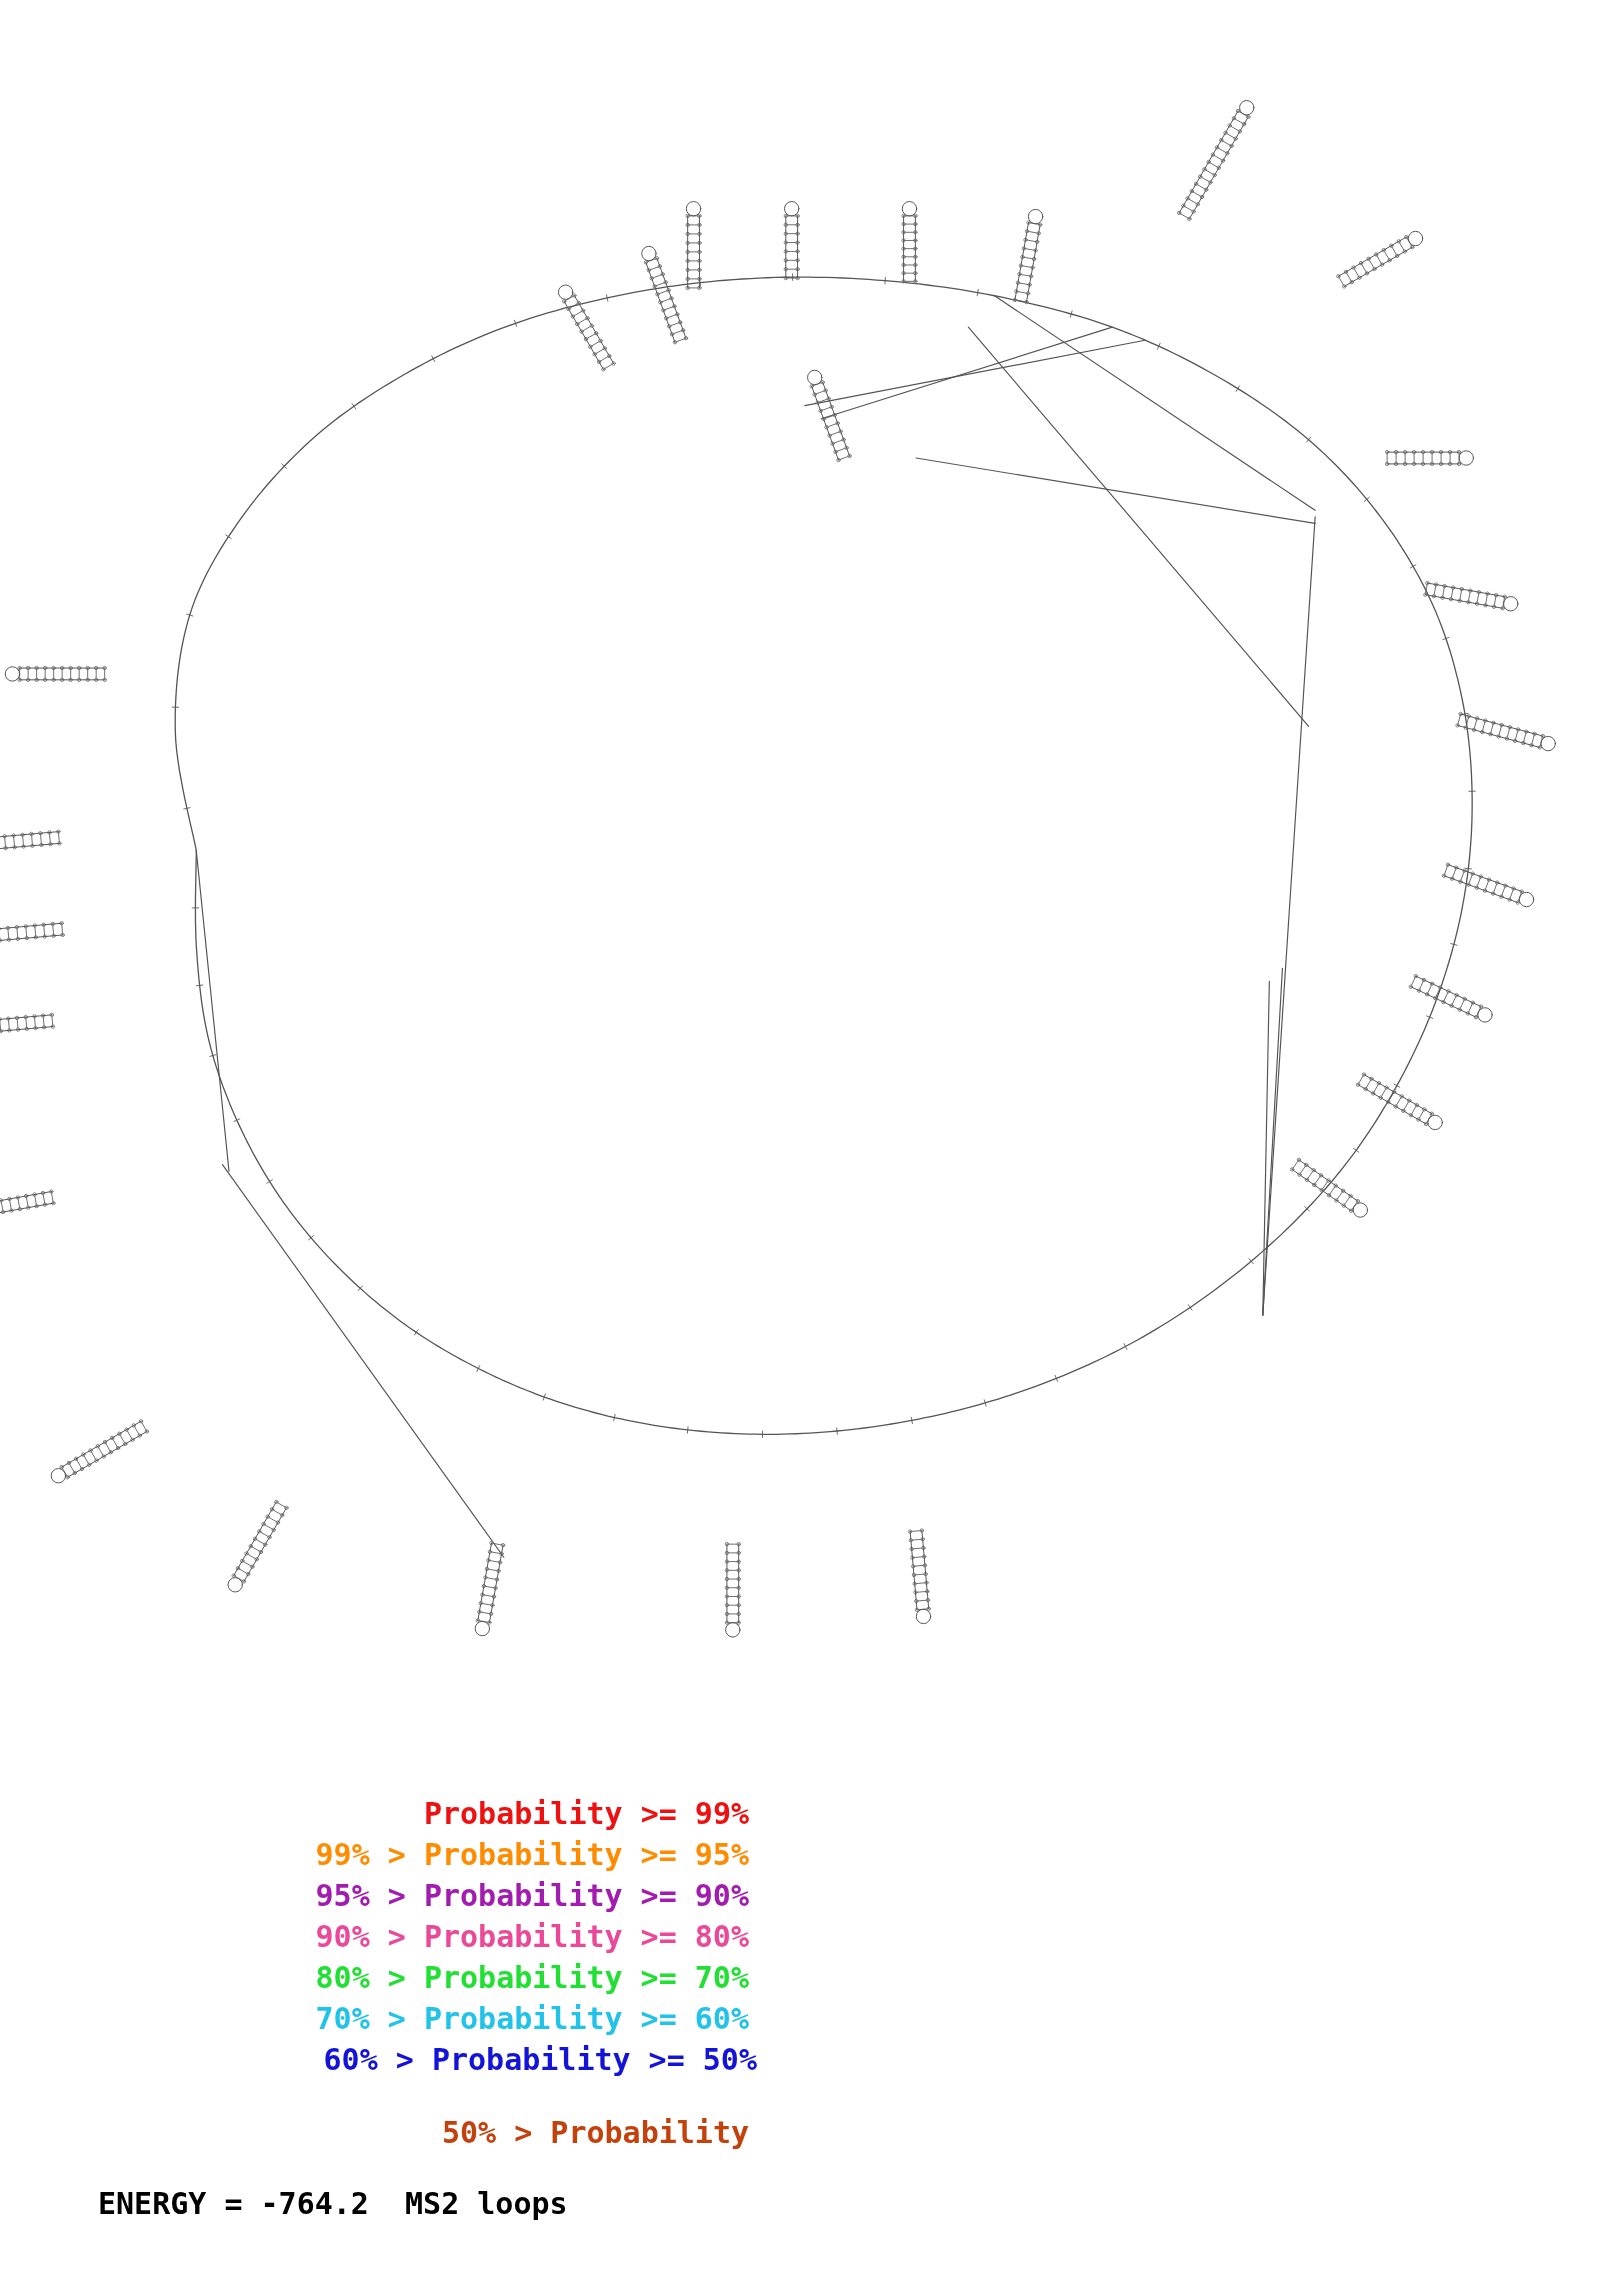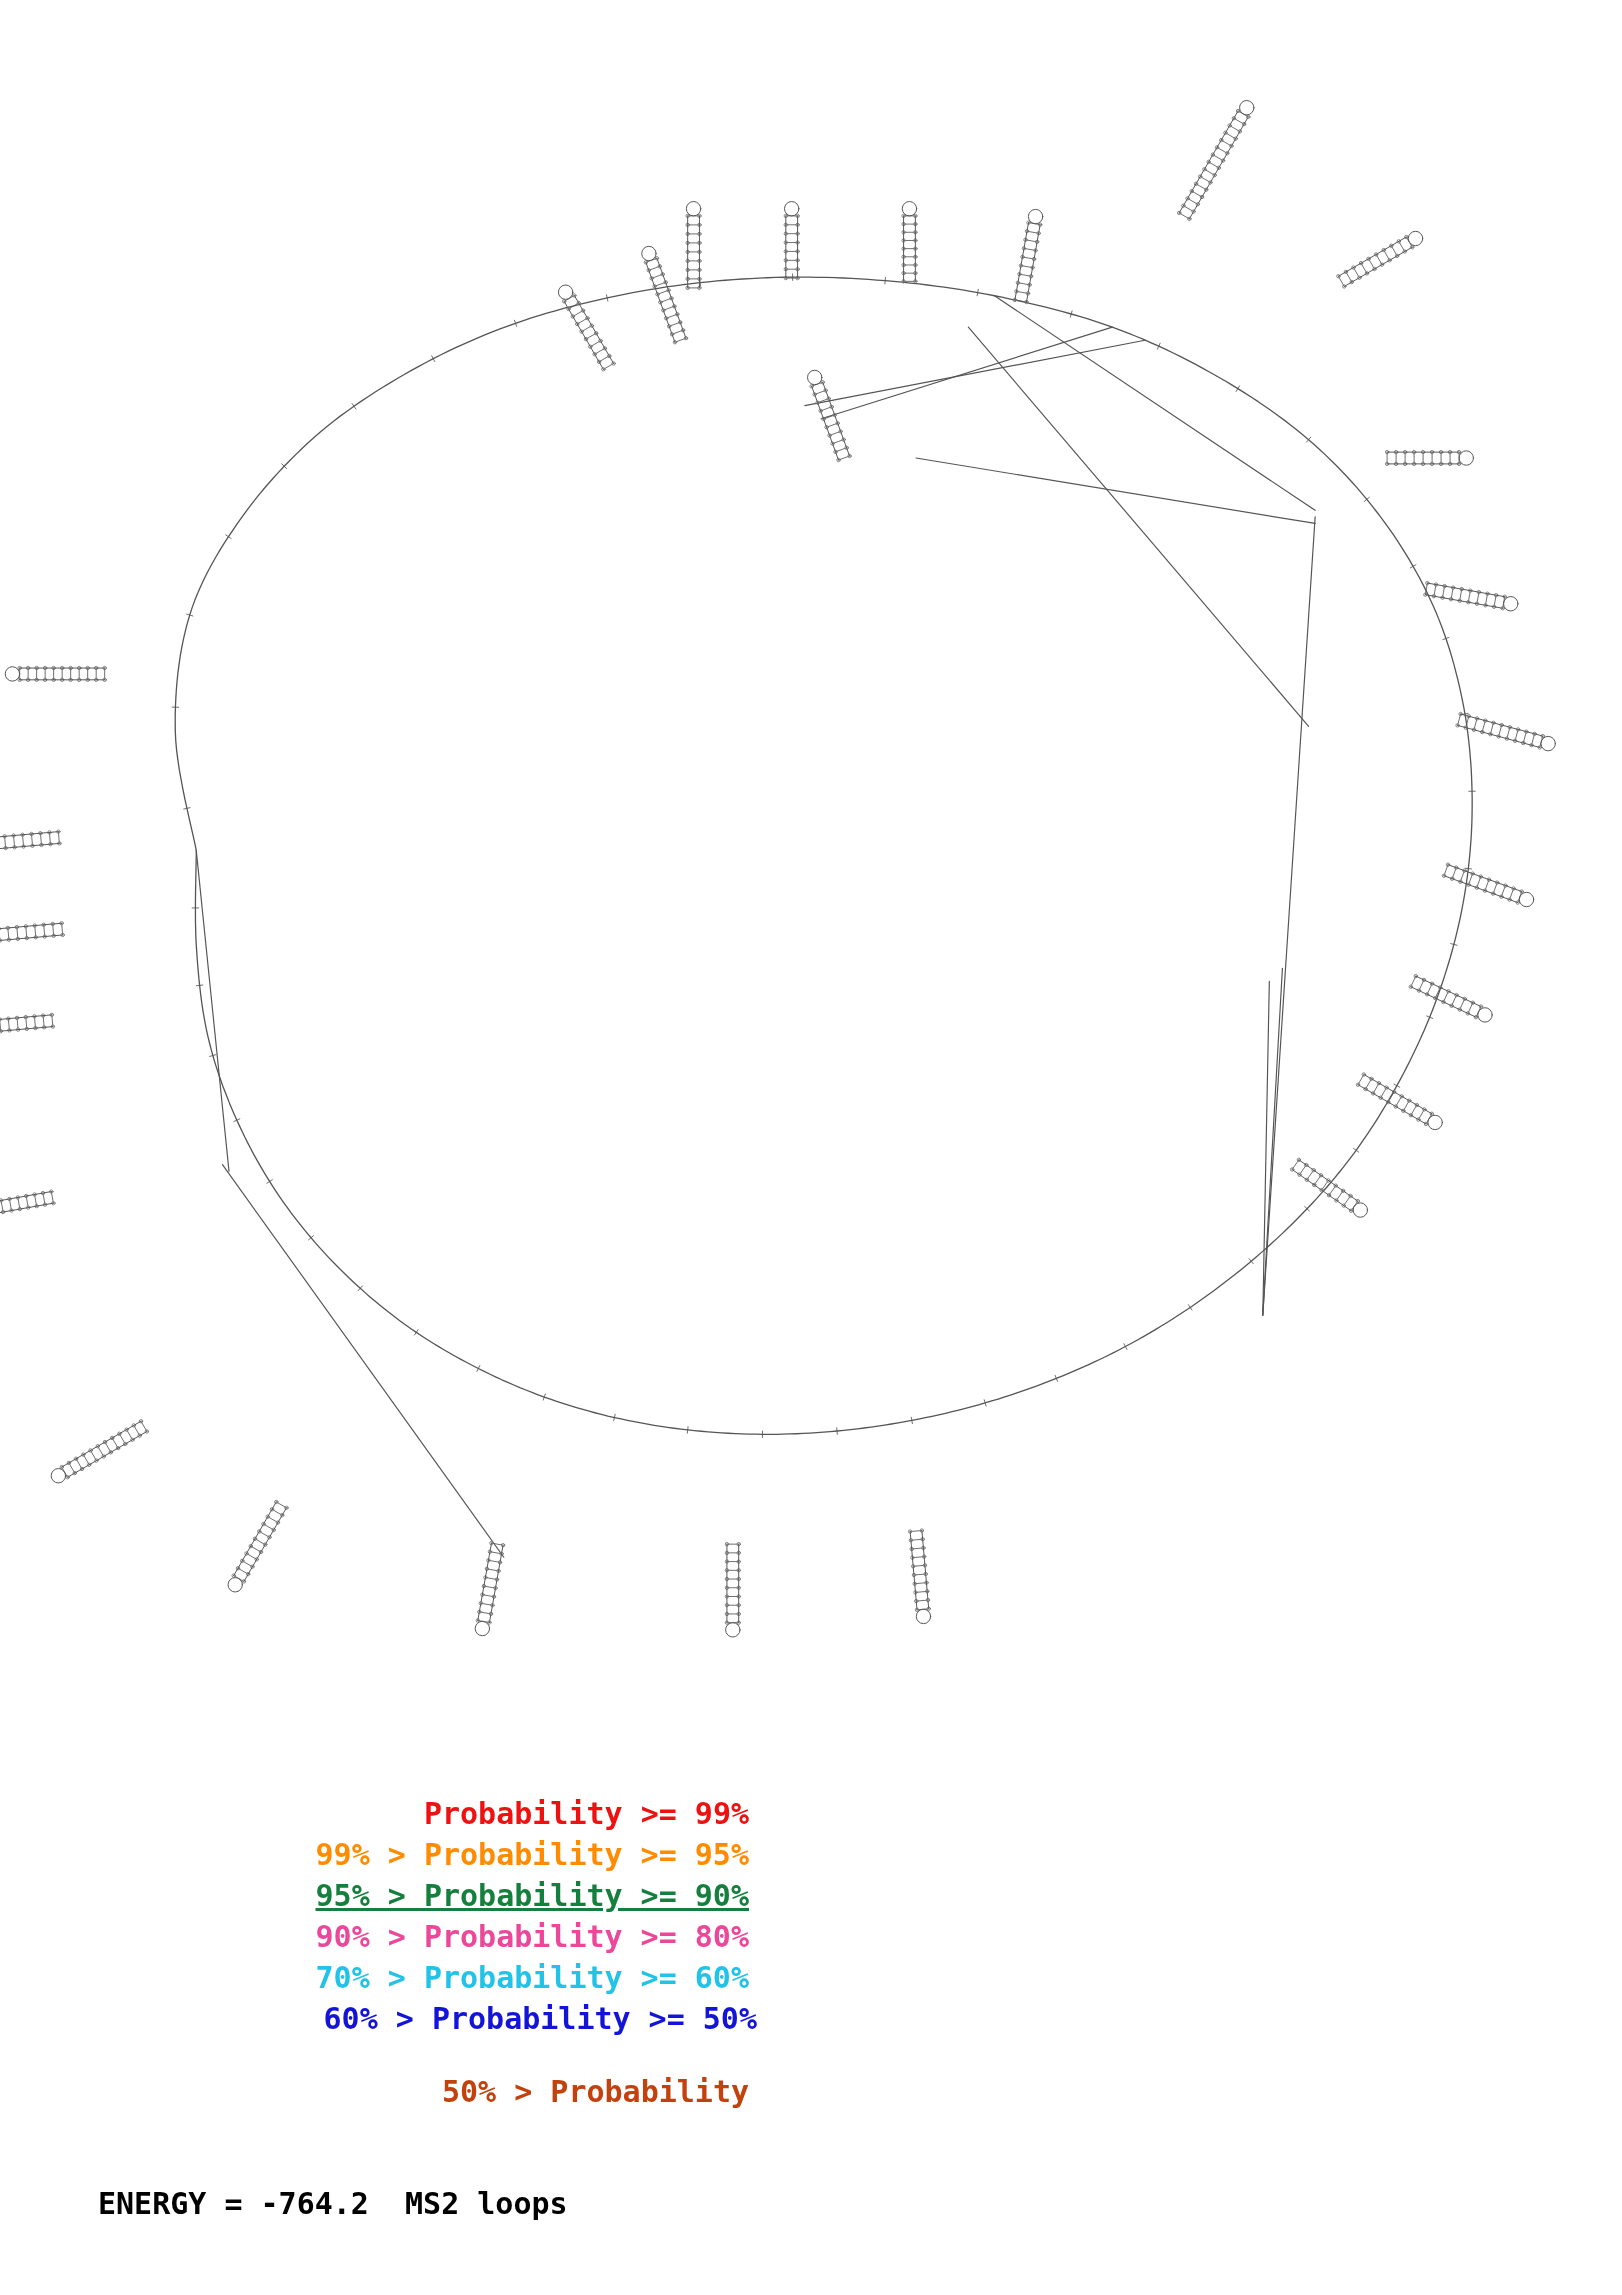--- a/index.html
+++ b/index.html
@@ -978,21 +978,22 @@
       <circle cx="1419.4244414125446" cy="2458.7589620862805" r="2.6" fill="none" stroke="#777777" stroke-width="1.4"></circle>
       <line x1="1391.0342477171744" y1="2340.784401684729" x2="1401.4929368468934" y2="2460.3277654557382" stroke="#555555" stroke-width="1.5"></line>
       <line x1="1408.9657522828256" y1="2339.215598315271" x2="1419.4244414125446" y2="2458.7589620862805" stroke="#555555" stroke-width="1.5"></line>
       <circle cx="1411.4174022999432" cy="2470.5015054500186" r="11" fill="none" stroke="#555555" stroke-width="1.5"></circle>
     </g>
 </svg>
 
 <div id="legend">
   <div class="legend-row" style="color: rgb(238, 17, 17);">Probability &gt;= 99%</div>
   <div class="legend-row" style="color: rgb(255, 140, 0);">99% &gt; Probability &gt;= 95%</div>
-  <div class="legend-row" style="color: #15803d; text-decoration: underline;">95% &gt; Probability &gt;= 90%</div>
+  <div class="legend-row" style="color: #a21caf;">95% &gt; Probability &gt;= 90%</div>
   <div class="legend-row" style="color: #ec4899;">90% &gt; Probability &gt;= 80%</div>
+  <div class="legend-row" style="color: rgb(34, 224, 51);">80% &gt; Probability &gt;= 70%</div>
   <div class="legend-row" style="color: rgb(34, 195, 232);">70% &gt; Probability &gt;= 60%</div>
   <div class="legend-row" style="color: rgb(20, 20, 216); padding-left: 8px;">60% &gt; Probability &gt;= 50%</div>
   <div class="legend-row" style="color: #c2410c; margin-top: 32px;">50% &gt; Probability</div>
 </div>
 
 <div id="energy-line">ENERGY = -764.2  MS2 loops</div>
 
 
 </body></html>

